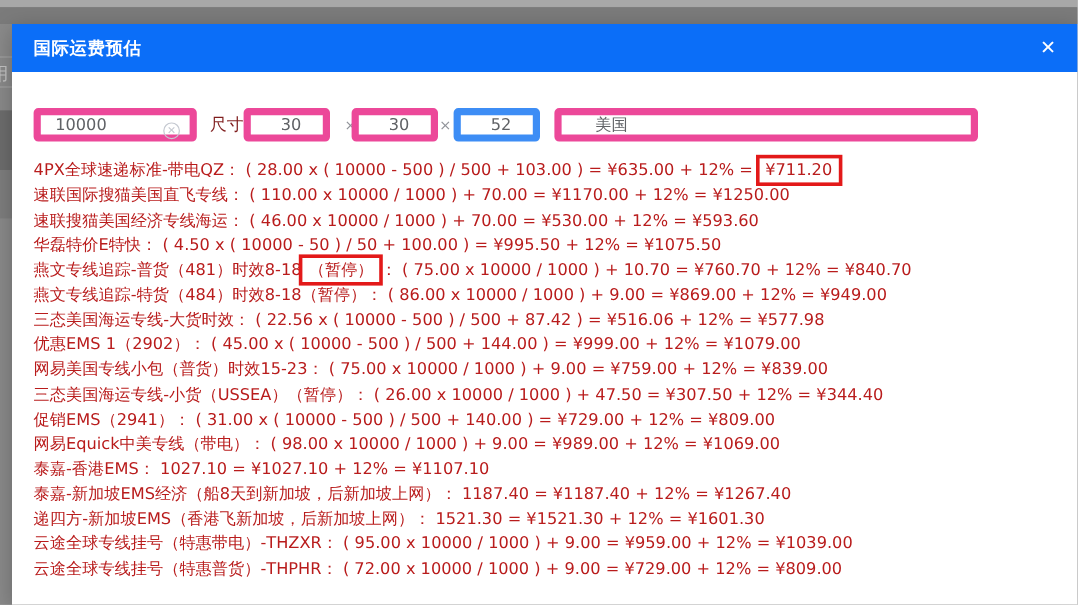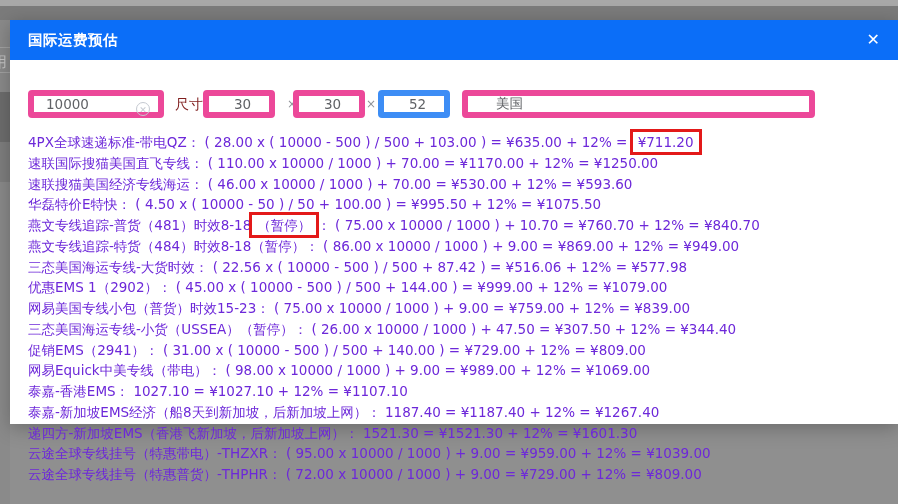--- a/index.html
+++ b/index.html
@@ -11,21 +11,21 @@
   
   .bd-top1{position:absolute;left:0;top:0;width:898px;height:6px;background:#a8a8a8;}
   .bd-top2{position:absolute;left:0;top:6px;width:898px;height:14px;background:#7b7b7b;}
   .bd-left{position:absolute;left:0;top:20px;width:10px;height:484px;background:#8a8a8a;overflow:hidden;}
   .bd-left .line{position:absolute;left:0;top:27px;width:10px;height:1px;background:#a2a2a2;}
   .bd-left .line2{position:absolute;left:0;top:52px;width:10px;height:1px;background:#a2a2a2;}
   .bd-left .char{position:absolute;left:-8px;top:33px;font-size:15px;color:#c4c4c4;}
   .bd-left .block{position:absolute;left:0;top:72px;width:10px;height:50px;background:#6d6d6d;}
   .bd-left .block2{position:absolute;left:0;top:122px;width:10px;height:40px;background:#7e7e7e;}
   
-  .modal{position:absolute;left:10px;top:20px;width:888px;height:404px;background:#ffffff;
+  .modal{position:absolute;left:10px;top:20px;width:888px;height:484px;background:#ffffff;
          box-shadow:0 4px 18px rgba(0,0,0,.25);}
   .modal-header{height:40px;background:#0b6ef8;display:flex;align-items:center;padding:0 18px;box-sizing:border-box;}
   .modal-title{color:#ffffff;font-size:14.5px;font-weight:bold;letter-spacing:.5px;}
   .modal-close{margin-left:auto;color:#ffffff;font-size:16px;cursor:pointer;line-height:1;}
   .modal-body{position:relative;height:444px;}
   
   .inp{position:absolute;top:30px;height:28px;box-sizing:border-box;background:#fff;
        border:6px solid #ec4899;border-radius:4px;display:flex;align-items:center;
        font-size:13.5px;color:#606266;}
   .inp-weight{left:18px;width:136px;padding:0 26px 0 12px;}
@@ -35,21 +35,21 @@
   .lbl-size{position:absolute;left:165px;top:30px;height:28px;line-height:28px;font-size:14px;color:#7f1d1d;}
   .inp-dim{width:72px;padding-left:25px;}
   .d1{left:193px;} .d2{left:283px;}
   .d3{left:368px;border-color:#3d8df5;}
   .times{position:absolute;top:30px;height:28px;line-height:29px;width:10px;text-align:center;
          font-size:12px;color:#909399;}
   .t1{left:277px;} .t2{left:356px;}
   .inp-dest{left:452px;width:353px;padding-left:28px;font-family:Liberation Mono, monospace;}
   
   .rates{position:absolute;left:18px;top:72px;width:866px;}
-  .rate-row{height:20.75px;line-height:20.75px;font-size:13.5px;color:#6d28d9;white-space:nowrap;}
+  .rate-row{height:20.75px;line-height:20.75px;font-size:13.5px;color:#b91c1c;white-space:nowrap;}
   .hl{outline:3px solid #e31919;outline-offset:2px;padding:0 3px;margin:0 3px;}
 </style>
 </head>
 <body>
 
 <div class="bd-top1"></div>
 <div class="bd-top2"></div>
 <div class="bd-left">
   <div class="line"></div>
   <div class="line2"></div>

